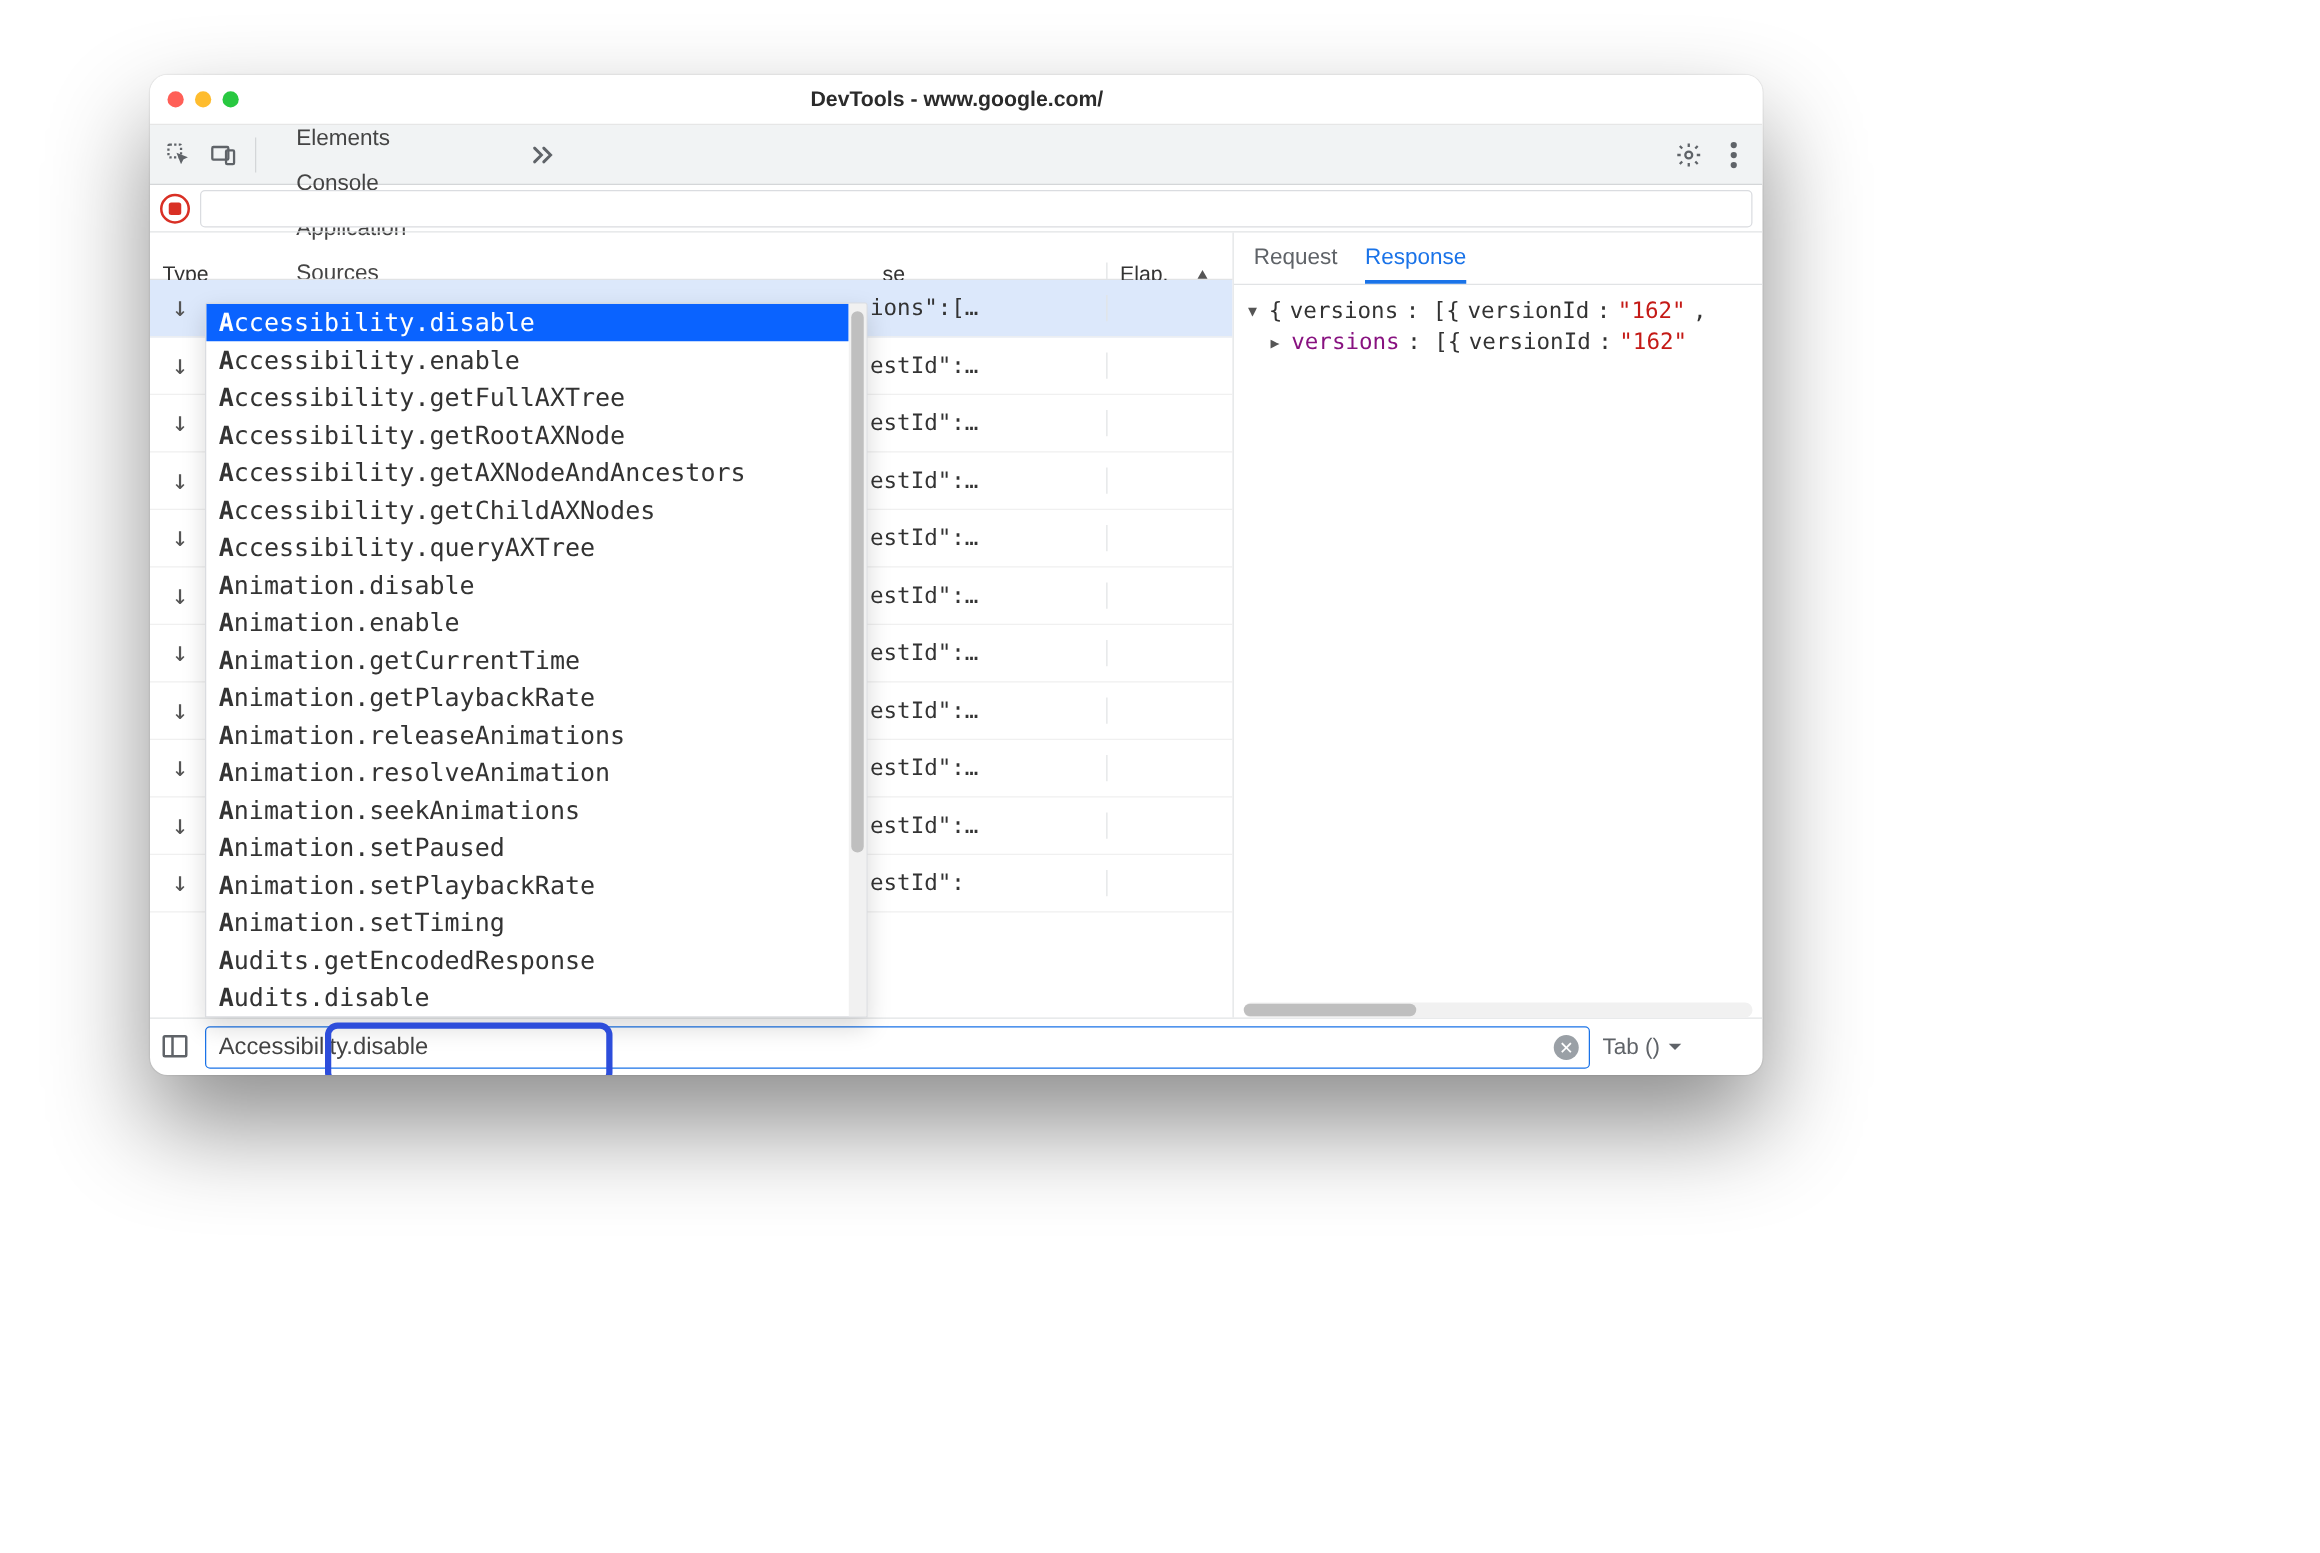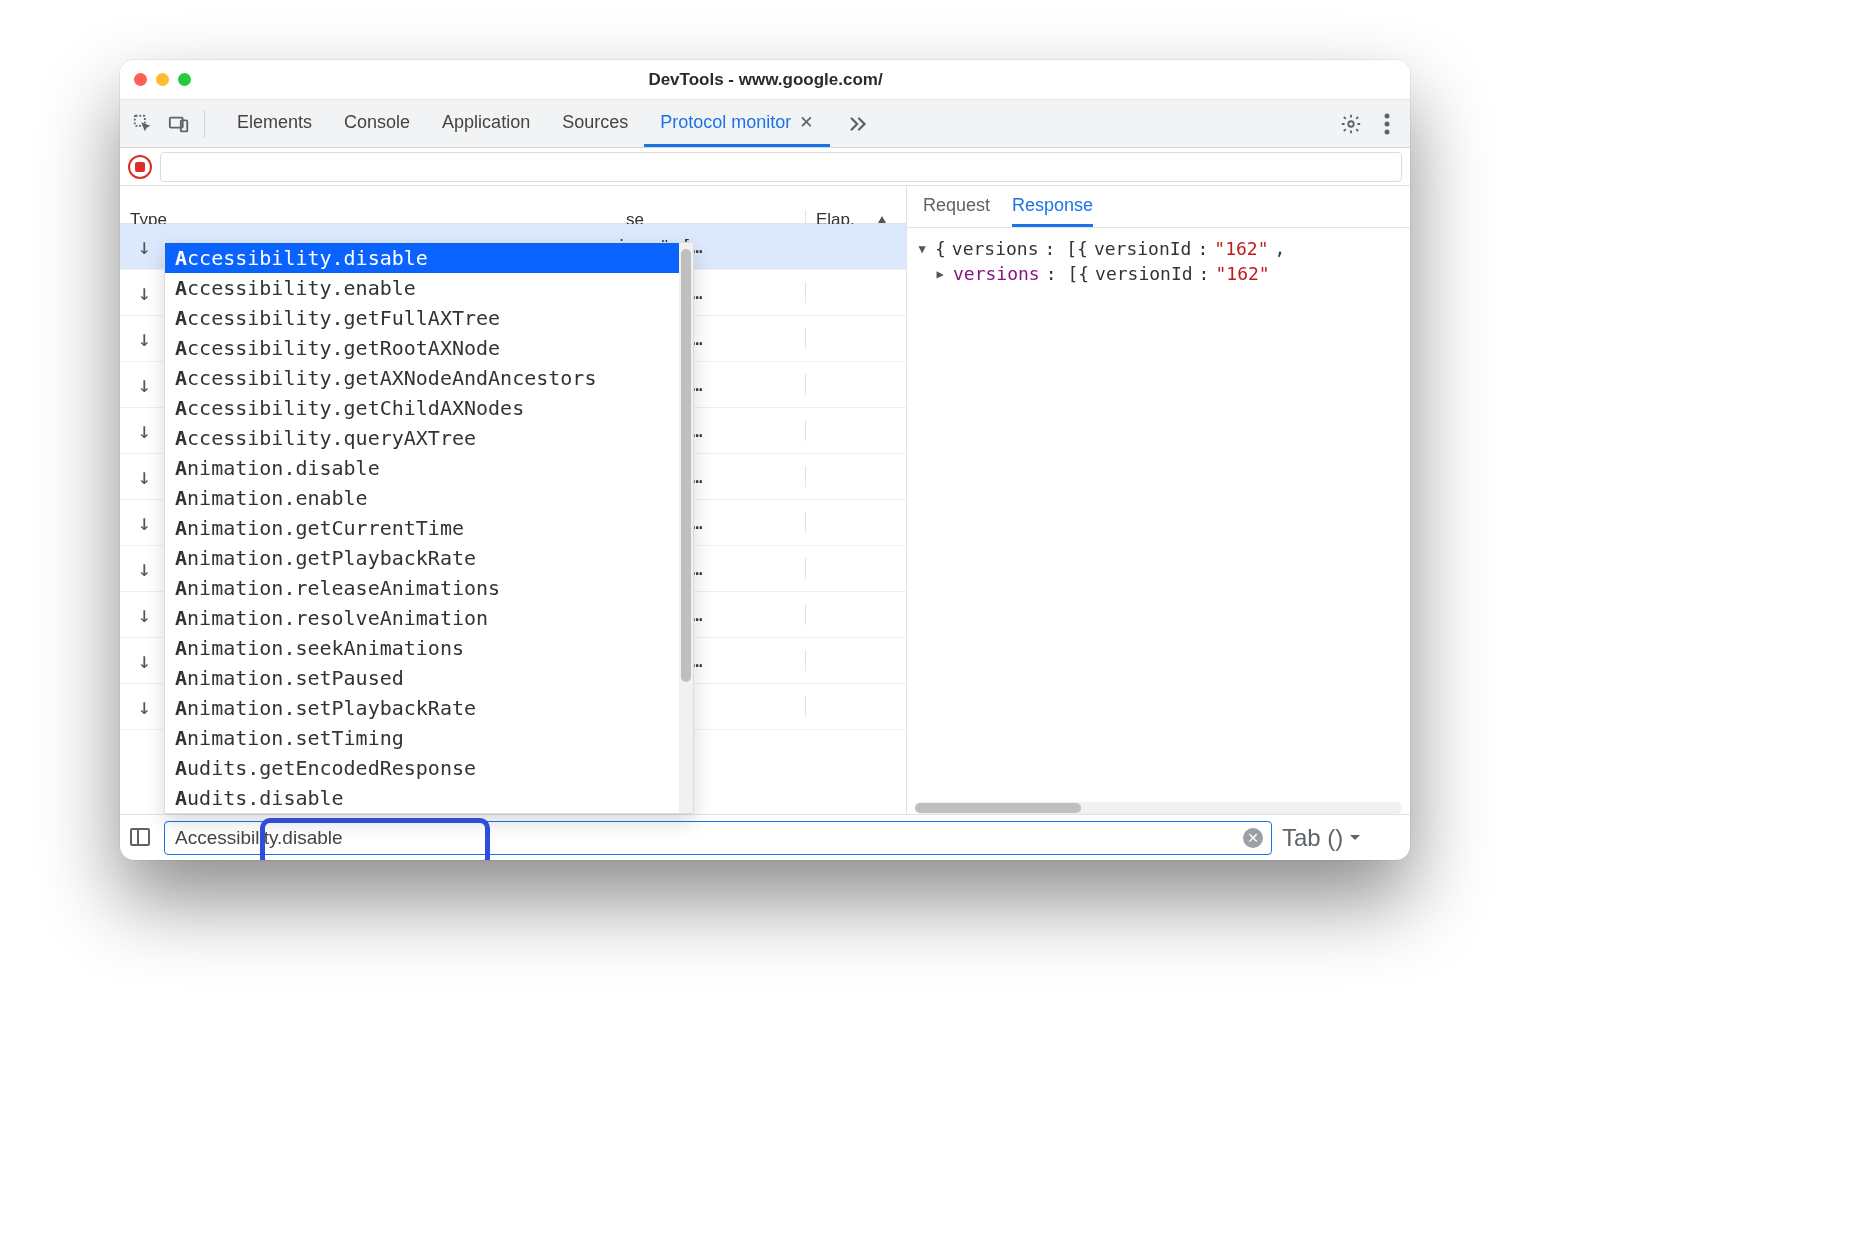--- a/index.html
+++ b/index.html
@@ -13,32 +13,32 @@
     display: flex; flex-direction: column;
   }
   .titlebar { height: 40px; display: flex; align-items: center; padding: 0 14px; background: #fff; border-bottom: 1px solid #e6e6e6; }
   .traffic { display: flex; gap: 9px; }
   .dot { width: 13px; height: 13px; border-radius: 50%; }
   .dot.red { background: #ff5f57; } .dot.yellow { background: #febc2e; } .dot.green { background: #28c840; }
   .title { flex: 1; text-align: center; font-size: 17px; font-weight: 600; color: #2b2b2b; margin-left: -56px; }
   .toolbar { height: 48px; background: #f1f3f4; border-bottom: 1px solid #d4d6d8; display: flex; align-items: center; padding: 0 10px; gap: 10px; }
   .toolbar .iconsq { width: 26px; height: 26px; display: flex; align-items: center; justify-content: center; color: #5f6368; }
   .toolbar .divider { width: 1px; height: 28px; background: #d4d6d8; margin: 0 6px 0 2px; }
-  .tabs { display: flex; align-items: stretch; height: 100%; gap: 0; }
+  .tabs { display: flex; align-items: stretch; height: 100%; gap: 12px; flex-direction: column; }
   .tab { display: flex; align-items: center; padding: 0 16px; font-size: 18px; color: #444; cursor: pointer; height: 100%; border-bottom: 3px solid transparent; }
   .tab.active { color: #1a73e8; border-bottom-color: #1a73e8; }
   .tab .close { margin-left: 8px; color: #5f6368; font-size: 17px; }
   .toolbar .spacer { flex: 1; }
   .filter-row { height: 38px; border-bottom: 1px solid #e1e3e5; display: flex; align-items: center; padding: 0 8px; gap: 8px; position: relative; }
   .record-btn { width: 24px; height: 24px; border: 2px solid #d93025; border-radius: 50%; display: flex; align-items: center; justify-content: center; }
   .record-btn .sq { width: 10px; height: 10px; background: #d93025; border-radius: 2px; }
   .filter-input { flex: 1; height: 30px; border: 1px solid #dadce0; border-radius: 4px; padding: 0 8px; font-size: 16px; color: #333; }
   .body { flex: 1; display: flex; min-height: 0; }
   .left { flex: 1; display: flex; flex-direction: column; position: relative; min-width: 0; }
-  .right { width: 504px; border-left: 1px solid #e1e3e5; display: flex; flex-direction: column; }
+  .right { width: 424px; border-left: 1px solid #e1e3e5; display: flex; flex-direction: column; }
   .grid-head { height: 38px; border-bottom: 1px solid #e1e3e5; display: flex; align-items: center; font-size: 17px; color: #333; }
   .grid-head .col { padding: 0 10px; margin-top: 31px; }
   .col-type { width: 48px; }
   .col-method { flex: 1; border-right: 1px solid #e1e3e5; }
   .col-resp { width: 190px; border-right: 1px solid #e1e3e5; }
   .col-elap { width: 100px; display: flex; align-items: center; gap: 22px; }
   .rows { flex: 1; overflow: hidden; }
   .row { height: 46px; display: flex; align-items: center; border-bottom: 1px solid #f0f0f0; font-family: ui-monospace, "SF Mono", Menlo, monospace; font-size: 18px; color: #333; }
   .row.sel { background: #dce8fb; }
   .row .col-type { display: flex; align-items: center; justify-content: center; }
@@ -68,21 +68,21 @@
   .str { color: #c41a16; }
   .punc { color: #333; }
   .hscroll { height: 12px; background: #f1f1f1; border-radius: 6px; margin: 6px 8px 0; position: relative; }
   .hscroll .thumb { position: absolute; left: 0; top: 1px; bottom: 1px; width: 34%; background: #bfbfbf; border-radius: 5px; }
   
   .footer { height: 46px; border-top: 1px solid #e1e3e5; display: flex; align-items: center; padding: 0 8px; gap: 10px; }
   .drawer-btn { width: 26px; height: 26px; }
   .cmd-input-wrap { flex: 1; height: 34px; border: 1px solid #1a73e8; border-radius: 4px; display: flex; align-items: center; padding: 0 8px; gap: 8px; }
   .cmd-input { flex: 1; border: none; outline: none; font-size: 19px; color: #444; font-family: inherit; }
   .clear-x { width: 20px; height: 20px; border-radius: 50%; background: #9aa0a6; color: #fff; display: flex; align-items: center; justify-content: center; font-size: 14px; line-height: 1; }
-  .hint { font-size: 24px; color: #5f6368; display: flex; align-items: center; gap: 6px; min-width: 120px; text-align: right; }
+  .hint { font-size: 18px; color: #5f6368; display: flex; align-items: center; gap: 6px; min-width: 120px; text-align: right; }
   .highlight-ring {
     position: absolute; border: 5px solid #2d4ddb; border-radius: 10px; pointer-events: none;
     left: 140px; bottom: 0; width: 230px; height: 50px; transform: translateY(8px); z-index: 60;
   }
   svg { display: block; }
 </style>
 </head>
 <body>
 
 <div class="canvas">

